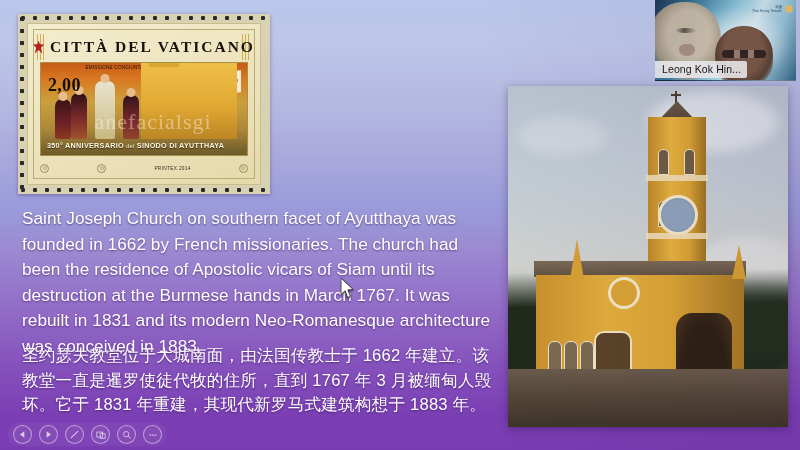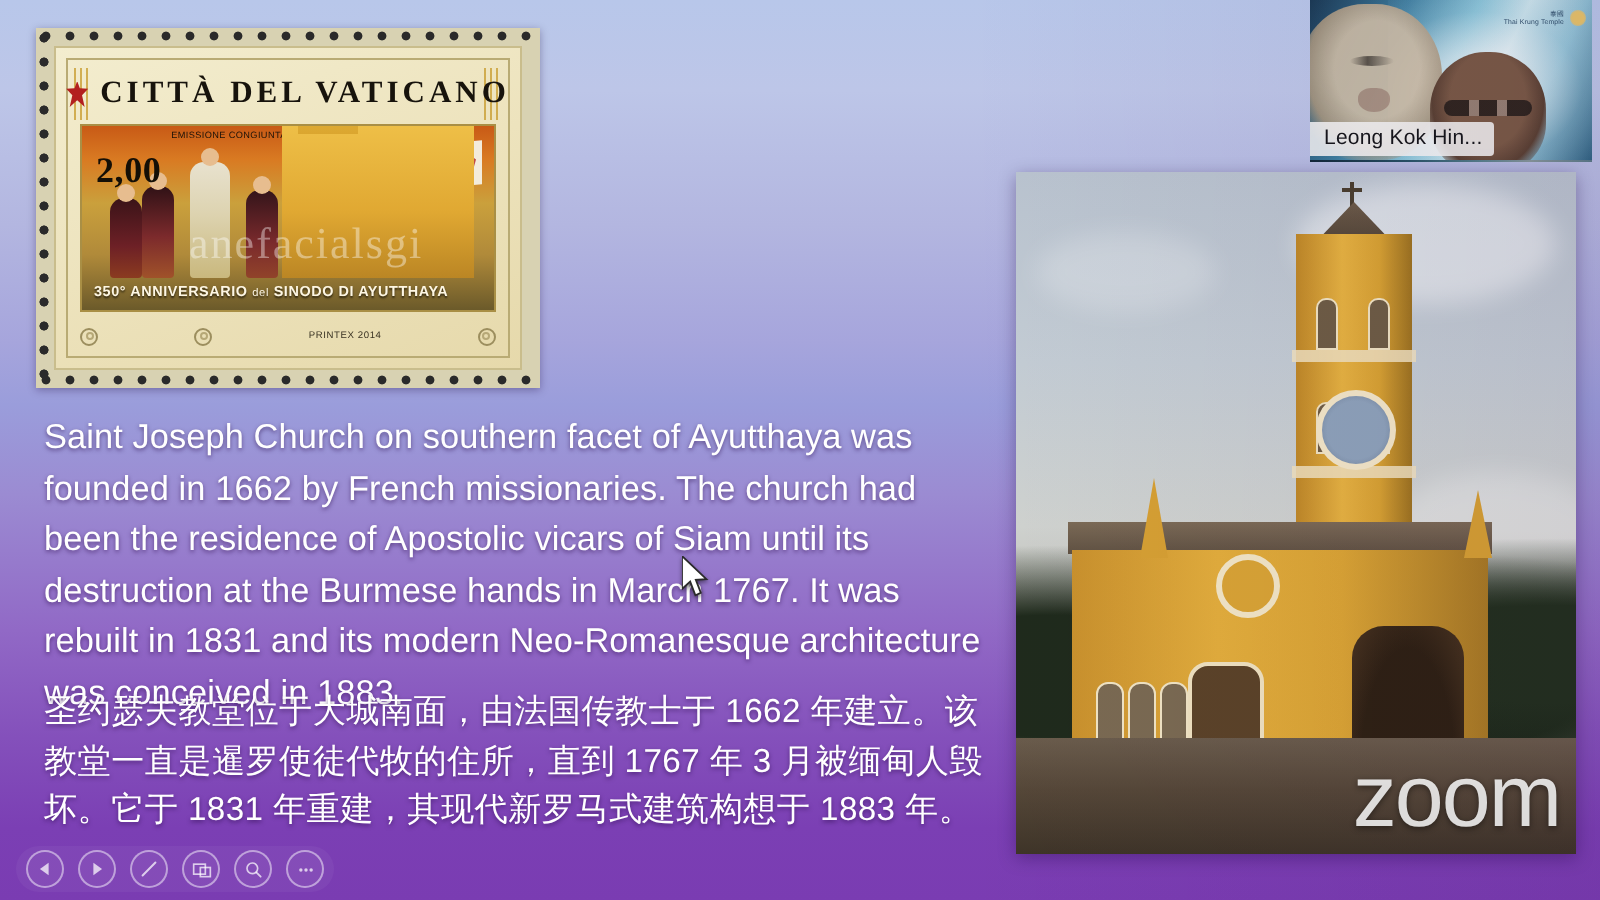--- a/index.html
+++ b/index.html
@@ -571,21 +571,20 @@
 
     <div class="medal"></div>
     <div class="rose"></div>
     <div class="arch big"></div>
     <div class="door"></div>
     <div class="win" style="left:40px"></div>
     <div class="win" style="left:56px"></div>
     <div class="win" style="left:72px"></div>
 
     <div class="ground"></div>
-    <div class="zoom-wm">zoom</div>
   </div>
 
   <div class="vid">
     <div class="vid-glow"></div>
     <div class="buddha"></div>
     <div class="person"></div>
     <div class="vid-logo">
       <div class="vid-logo-txt">
         <div>泰國</div>
         <div>Thai Krung Temple</div>

